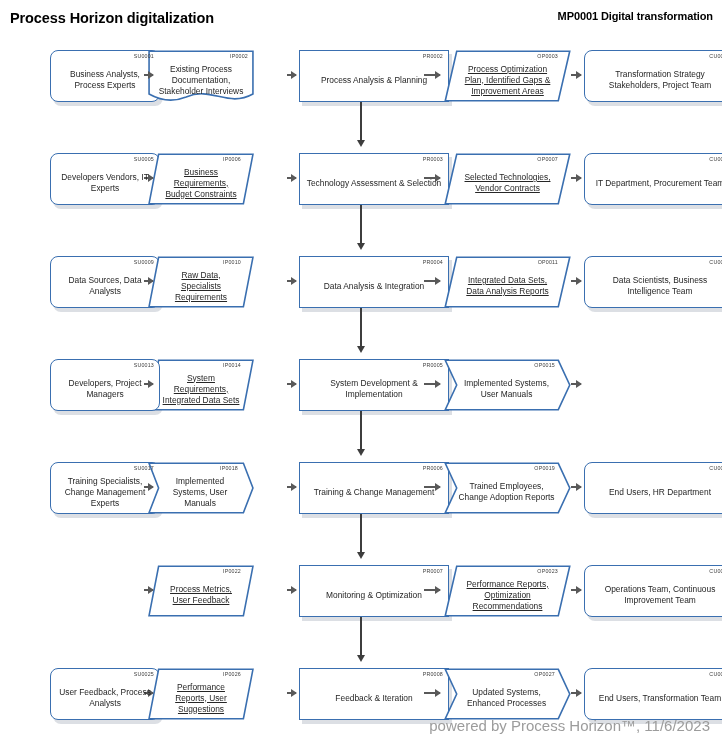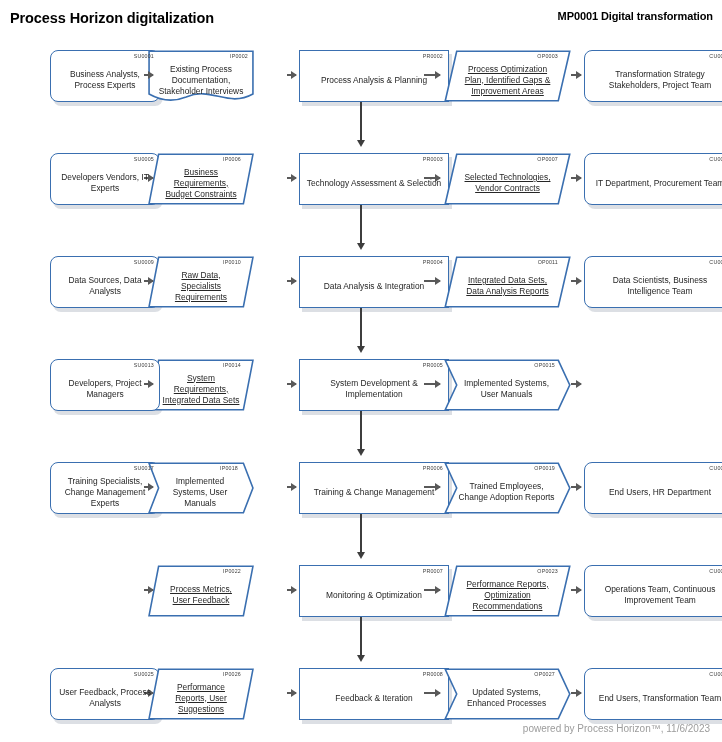--- a/index.html
+++ b/index.html
@@ -112,21 +112,21 @@
   }
   .varrow::after{
     content:"";position:absolute;left:-3.2px;bottom:-6px;
     border-top:7px solid #3d3d3d;
     border-left:4.2px solid transparent;
     border-right:4.2px solid transparent;
   }
 
   .footer{
     position:absolute;right:12px;bottom:8px;
-    font-size:10px;color:#9c9c9c;
+    font-size:15px;color:#9c9c9c;
   }
 </style>
 </head>
 <body>
 
 <div class="header">
   <div class="title-left">Process Horizon digitalization</div>
   <div class="title-right">MP0001 Digital transformation</div>
 </div>
 

